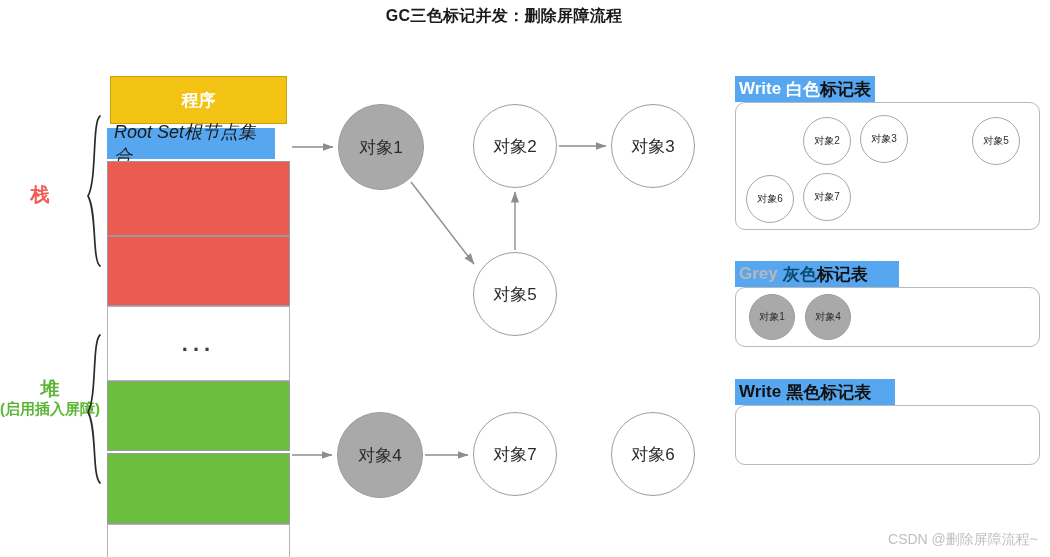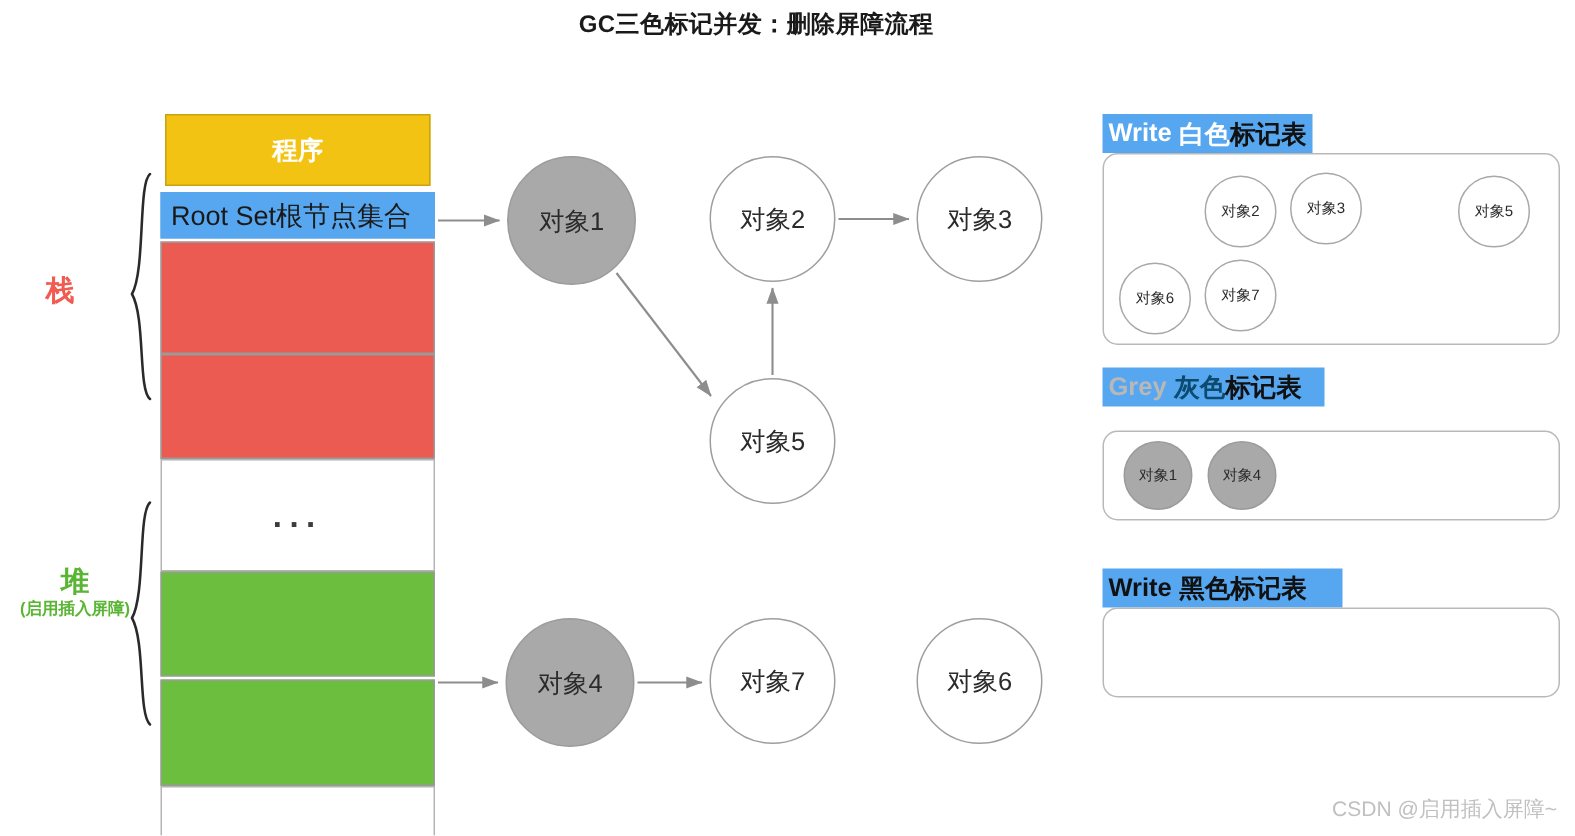--- a/index.html
+++ b/index.html
@@ -66,21 +66,21 @@
     font-weight: bold;
     line-height: 1;
   }
   .side-label {
     position: absolute;
     text-align: center;
     font-weight: bold;
     line-height: 1.15;
   }
   .side-label .big   { font-size: 19px; display: block; }
-  .side-label .small { font-size: 11px; display: block; }
+  .side-label .small { font-size: 15px; display: block; }
   .label-stack { color: #F05B52; }
   .label-heap  { color: #5BB534; }
 
   
   .node {
     position: absolute;
     box-sizing: border-box;
     border-radius: 50%;
     border: 1.3px solid #9e9e9e;
     display: flex;
@@ -154,21 +154,21 @@
 <body>
 
 <div id="canvas">
 
   <div class="title">GC三色标记并发：删除屏障流程</div>
 
   <div class="mem-block mem-program" style="left:110px; top:32px; width:177px; height:48px;">
     <span>程序</span>
   </div>
 
-  <div class="mem-block mem-rootset" style="left:107px; top:84px; width:183px; height:31px;">
+  <div class="mem-block mem-rootset" style="left:107px; top:84px; width:168px; height:31px;font-style:italic;">
     <span>Root Set根节点集合</span>
   </div>
 
   <div class="mem-block mem-red" style="left:107px; top:117px; width:183px; height:75px;"></div>
 
   <div class="mem-block mem-red" style="left:107px; top:192px; width:183px; height:70px;"></div>
 
   <div class="mem-block mem-empty" style="left:107px; top:262px; width:183px; height:75px;">
     <span class="dots">...</span>
   </div>
@@ -235,21 +235,21 @@
       <span>对象5</span>
     </div>
     <div class="chip" style="left:10px; top:72px; width:48px; height:48px;">
       <span>对象6</span>
     </div>
     <div class="chip" style="left:67px; top:70px; width:48px; height:48px;">
       <span>对象7</span>
     </div>
   </div>
 
-  <div class="legend-head" style="left:735px; top:245px; width:148px;">
+  <div class="legend-head" style="left:735px; top:261px; width:164px;">
     <span class="en-grey">Grey</span>
     <span style="width:5px"></span>
     <span class="cn-grey">灰色</span>
     <span class="cn-tail">标记表</span>
   </div>
   <div class="legend-box" style="left:735px; top:287px; width:305px; height:60px;">
     <div class="chip grey" style="left:13px; top:6px; width:46px; height:46px;">
       <span>对象1</span>
     </div>
     <div class="chip grey" style="left:69px; top:6px; width:46px; height:46px;">
@@ -282,14 +282,14 @@
 
     <line x1="292" y1="455" x2="332" y2="455" stroke="#8d8d8d" stroke-width="1.4" marker-end="url(#ah)"></line>
 
     <line x1="425" y1="455" x2="468" y2="455" stroke="#8d8d8d" stroke-width="1.4" marker-end="url(#ah)"></line>
 
     <path d="M100,116 C92,122 97,180 88,196 C97,212 92,260 100,266" fill="none" stroke="#2a2a2a" stroke-width="1.7" stroke-linecap="round"></path>
 
     <path d="M100,335 C92,342 97,396 88,412 C97,428 92,476 100,483" fill="none" stroke="#2a2a2a" stroke-width="1.7" stroke-linecap="round"></path>
   </svg>
 
-  <div class="watermark">CSDN @启用插入屏障~</div>
+  <div class="watermark">CSDN @删除屏障流程~</div>
 </div>
 
 </body></html>

